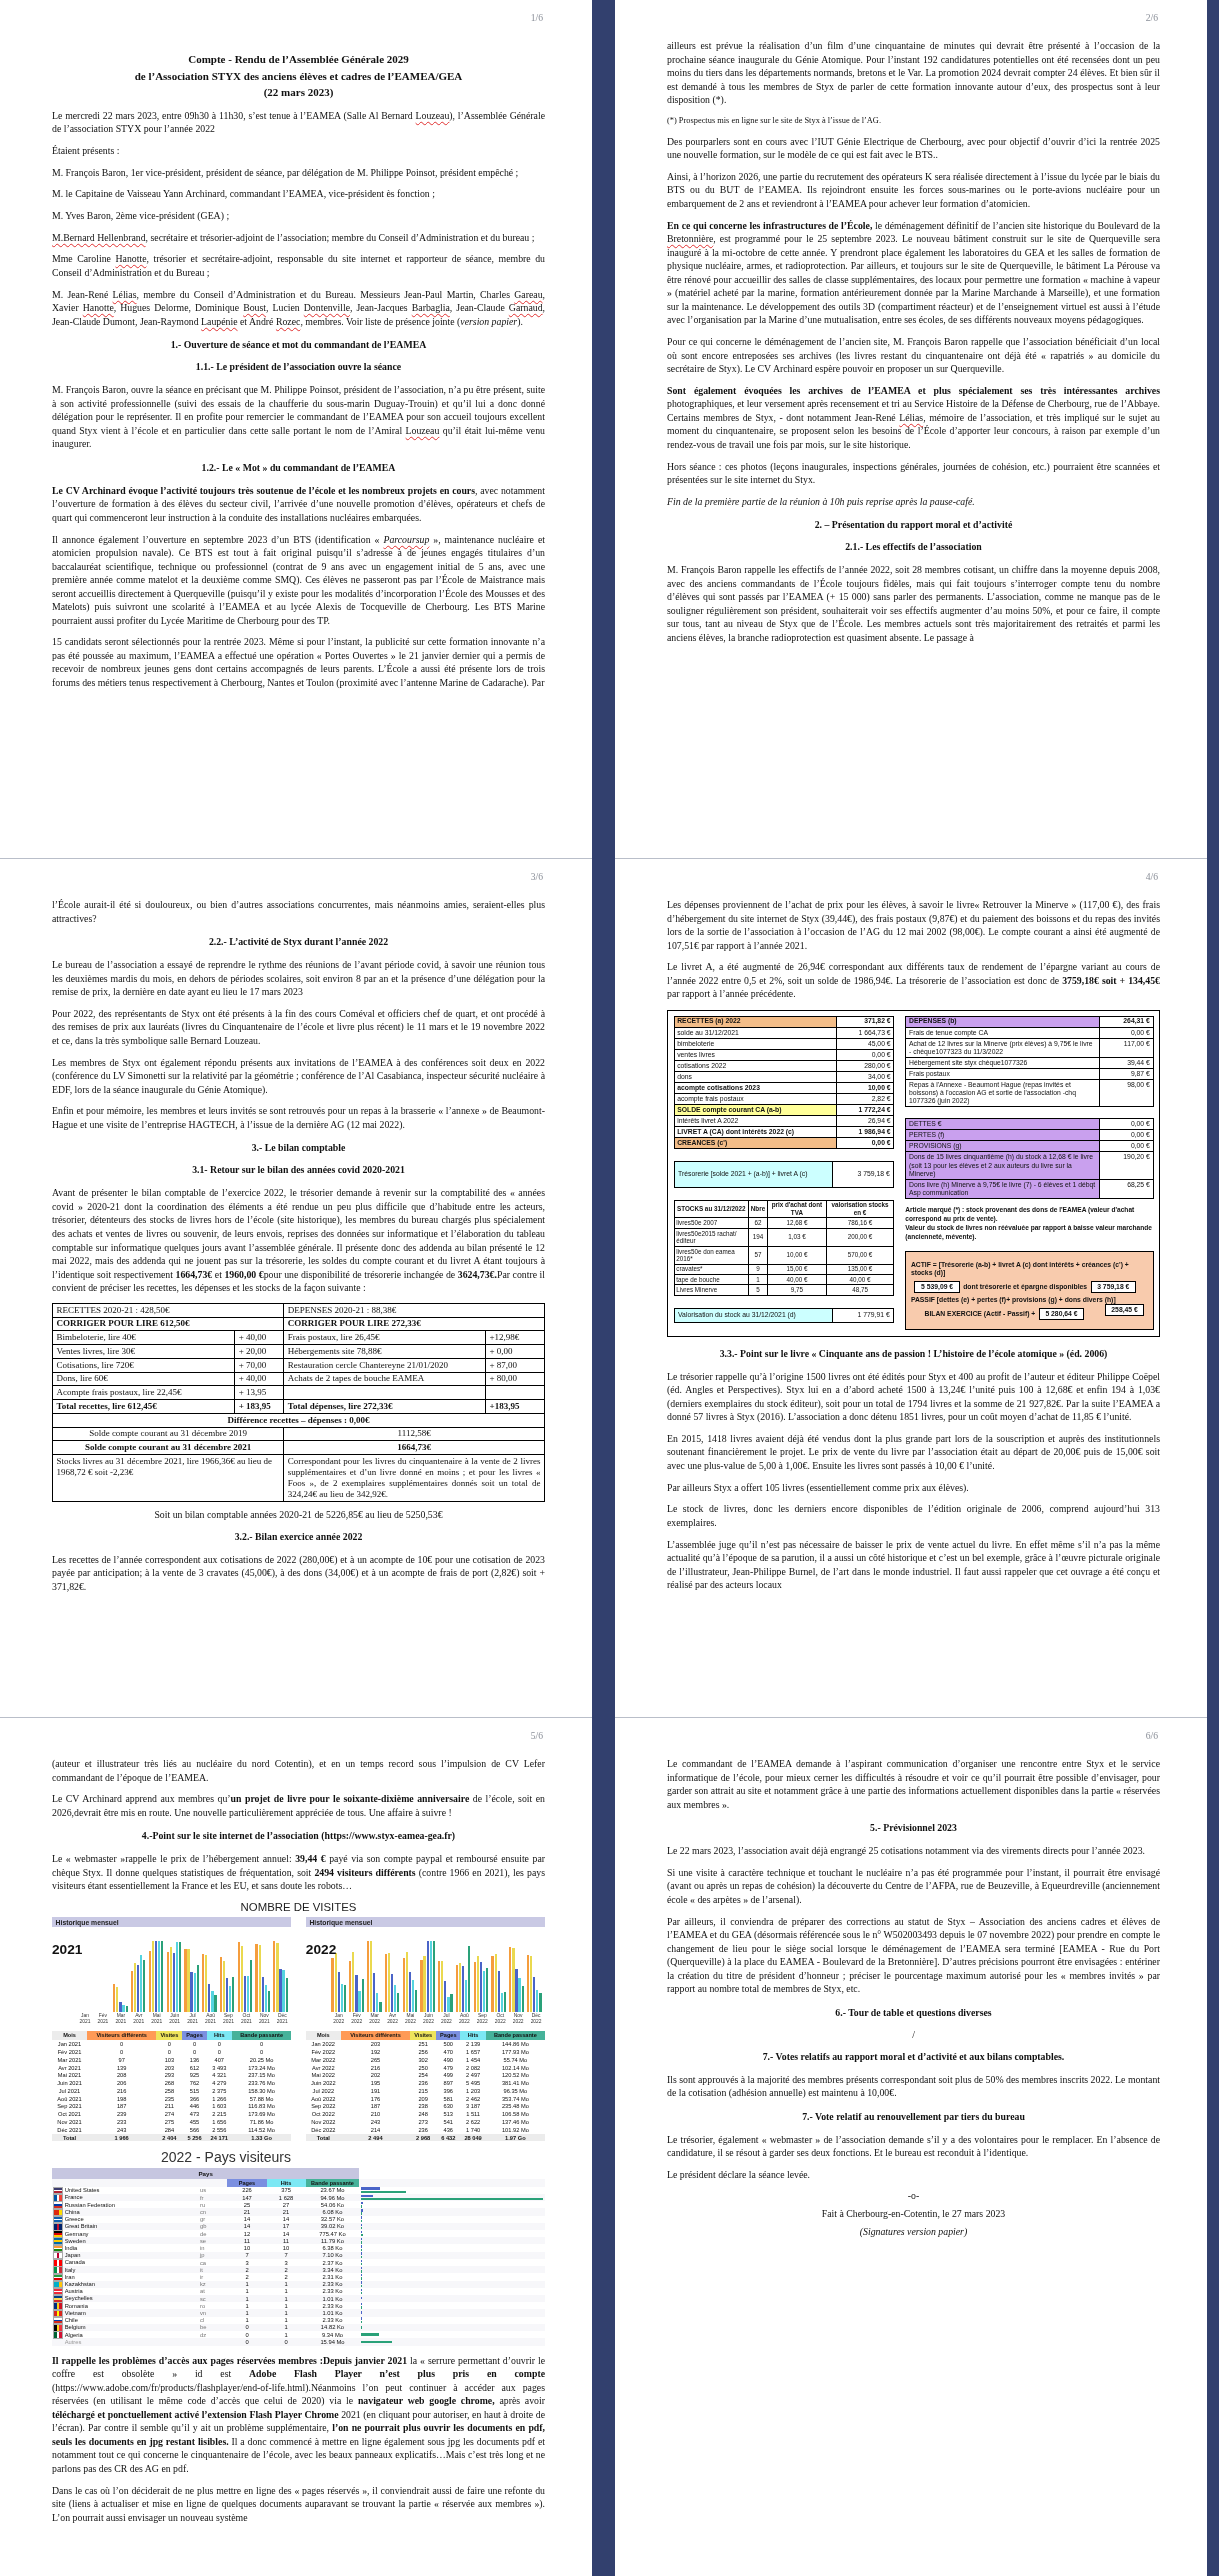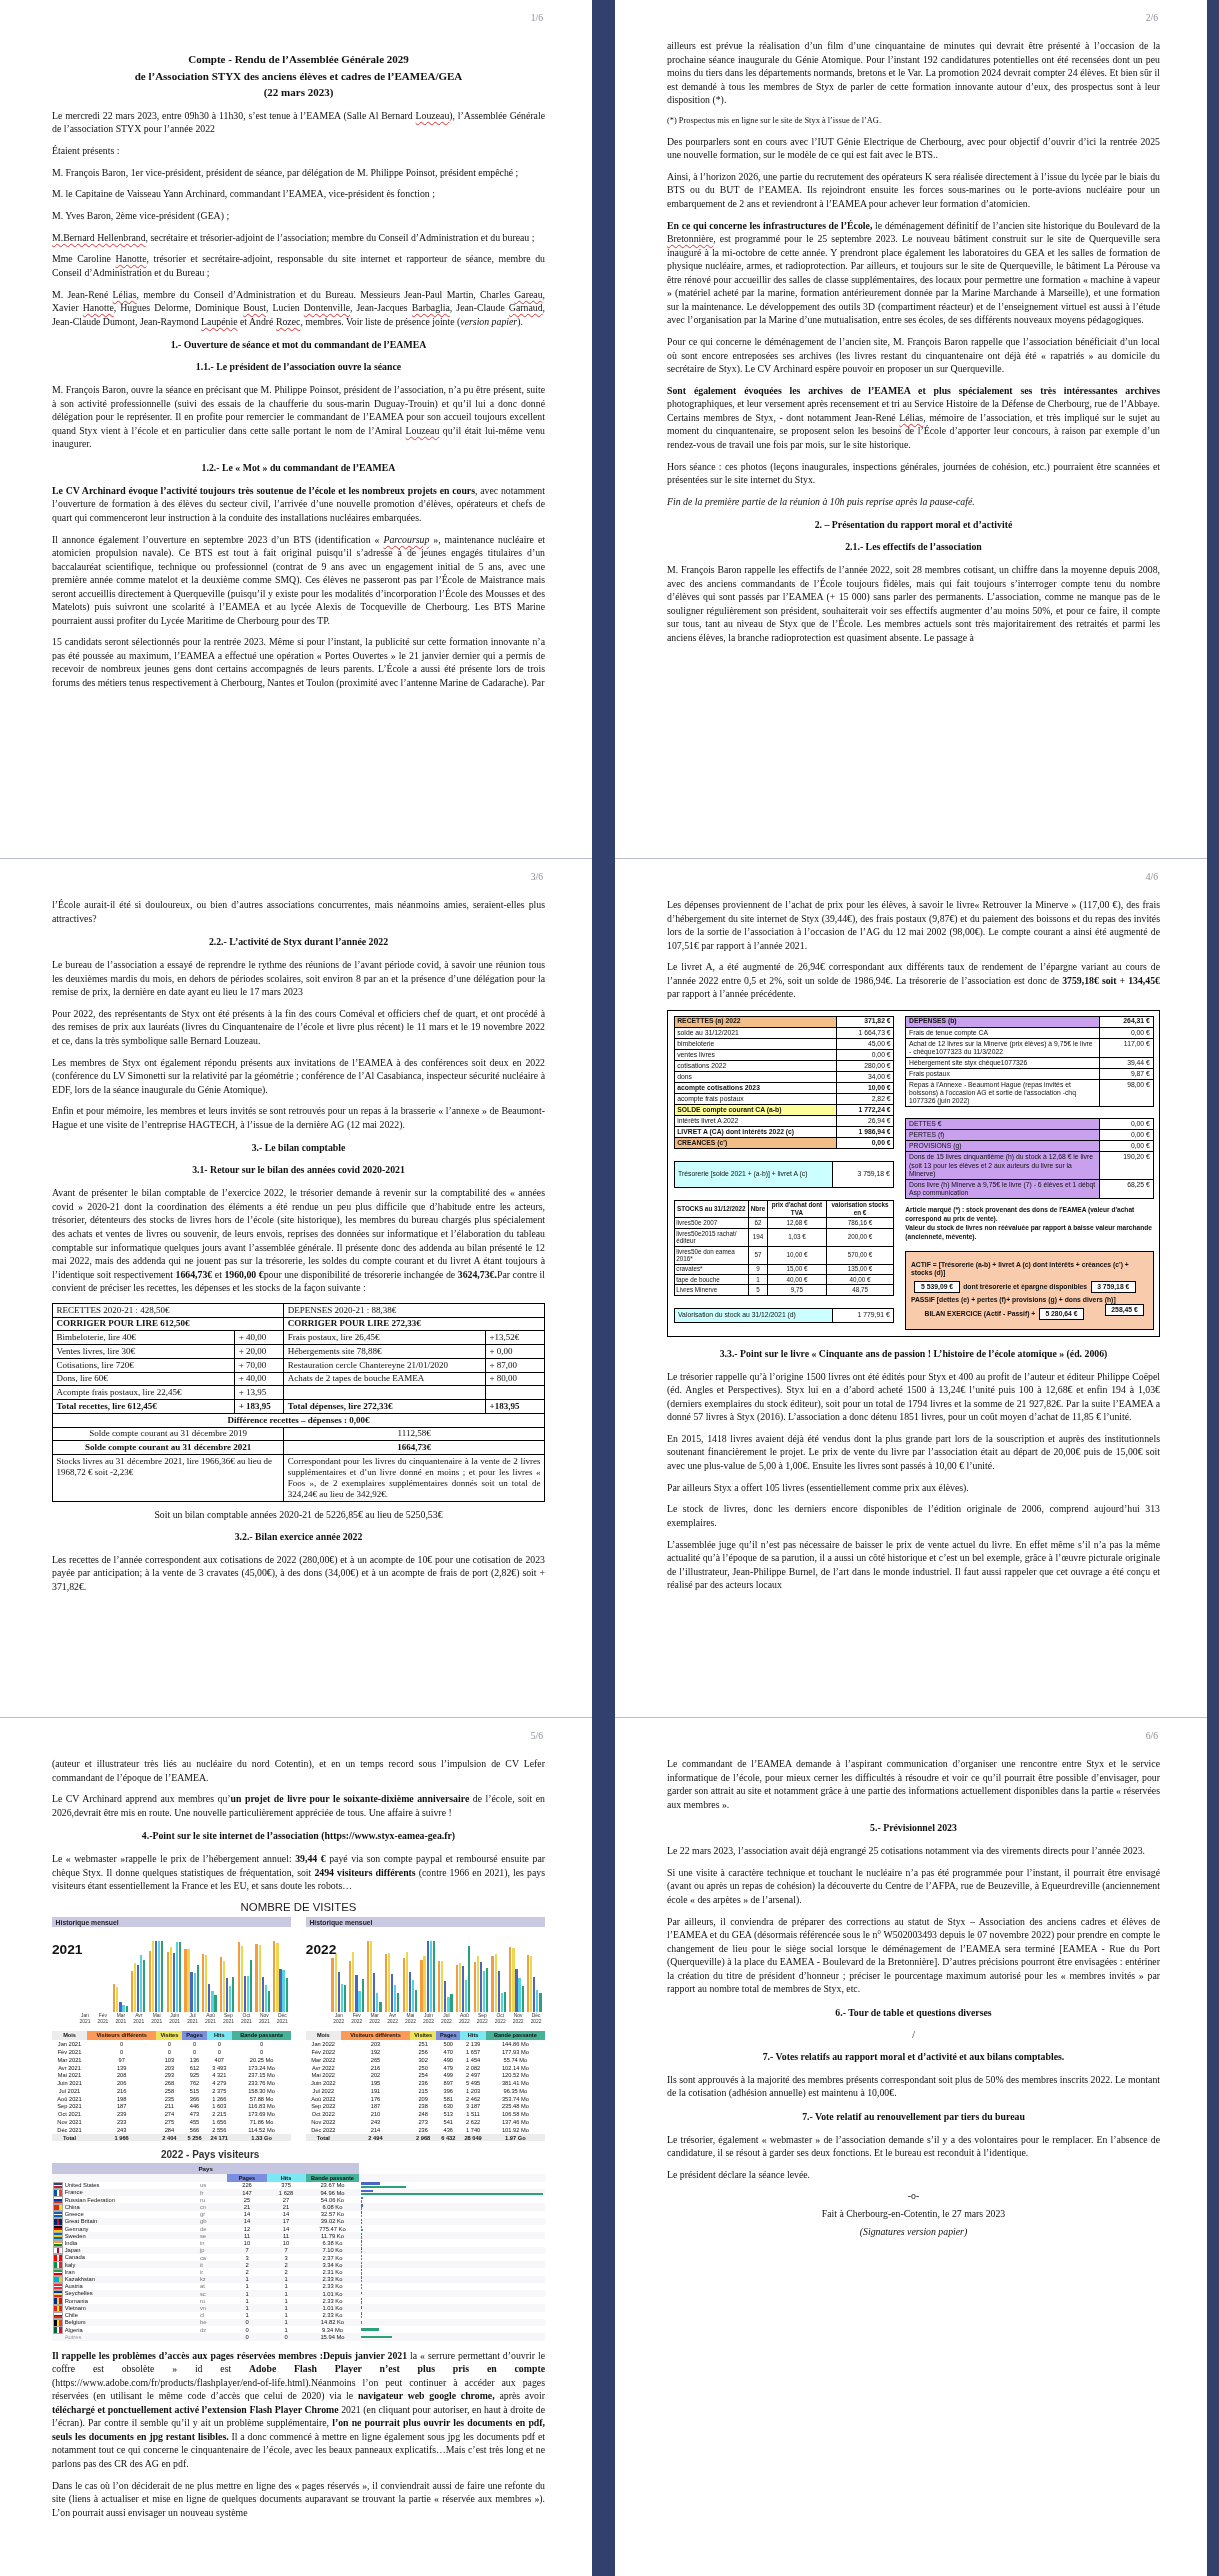--- a/index.html
+++ b/index.html
@@ -55,21 +55,21 @@
   .vtlabels{display:flex;margin-top:0.9px;padding-left:24px;}
   .vtlab{flex:1;text-align:center;font-size:4.9px;line-height:1.25;color:#333;}
   .vttab{width:100%;border-collapse:collapse;margin-top:5.5px;font-size:5.7px;text-align:center;}
   .vttab th{font-size:5.6px;padding:1.8px 0.9px;font-weight:700;}
   .vttab td{padding:0.9px;}
   .vttab tr.tot{background:#ececec;font-weight:700;}
   .hMois{background:#ececec;} .hVis{background:#ff9a56;} .hVst{background:#eee45c;}
   .hPag{background:#7b8fe0;} .hHit{background:#7ce8f4;} .hBp{background:#46b29a;}
   
   .py{margin:7.3px 0;font-family:"Liberation Sans",sans-serif;}
-  .pytitle{font-size:10px;color:#333;margin:5.5px 0 3.6px 109px;font-weight:700;}
+  .pytitle{font-size:14px;color:#333;margin:5.5px 0 3.6px 109px;font-weight:400;}
   .pytab{width:100%;border-collapse:collapse;font-size:5.8px;}
   .pytab td{padding:0.5px 1.8px;}
   .pytab tbody tr:nth-child(even){background:#f7f7fa;}
   .pyhd{background:#c6c6e0;font-size:6.2px;padding:1.8px;font-weight:700;text-align:center;}
   .chipP{background:#7b8fe0;} .chipH{background:#7ce8f4;} .chipB{background:#46b29a;}
   .pysub th{font-size:5.6px;padding:0.9px;font-weight:700;text-align:center;}
   .pyflag{display:inline-block;width:8.2px;height:5.5px;margin-right:2.7px;vertical-align:middle;outline:0.5px solid #aaa;}
   .pyname{text-align:left;} .pycode{color:#777;}
   .pybarT{height:2.4px;background:#2aa179;} .pybarB{height:2.4px;background:#4a64c8;margin-bottom:0.9px;}
   .gray{color:#999;}
@@ -143,21 +143,21 @@
             <td colspan="2">DEPENSES 2020-21 : 88,38€</td>
           </tr>
           <tr>
             <td class="b" colspan="2">CORRIGER POUR LIRE 612,50€</td>
             <td class="b" colspan="2">CORRIGER POUR LIRE 272,33€</td>
           </tr>
           <tr>
             <td>Bimbeloterie, lire 40€</td>
             <td>+ 40,00</td>
             <td>Frais postaux, lire 26,45€</td>
-            <td>+13,52€</td>
+            <td>+12,98€</td>
           </tr>
           <tr>
             <td>Ventes livres, lire 30€</td>
             <td>+ 20,00</td>
             <td>Hébergements site 78,88€</td>
             <td>+ 0,00</td>
           </tr>
           <tr>
             <td>Cotisations, lire 720€</td>
             <td>+ 70,00</td>

